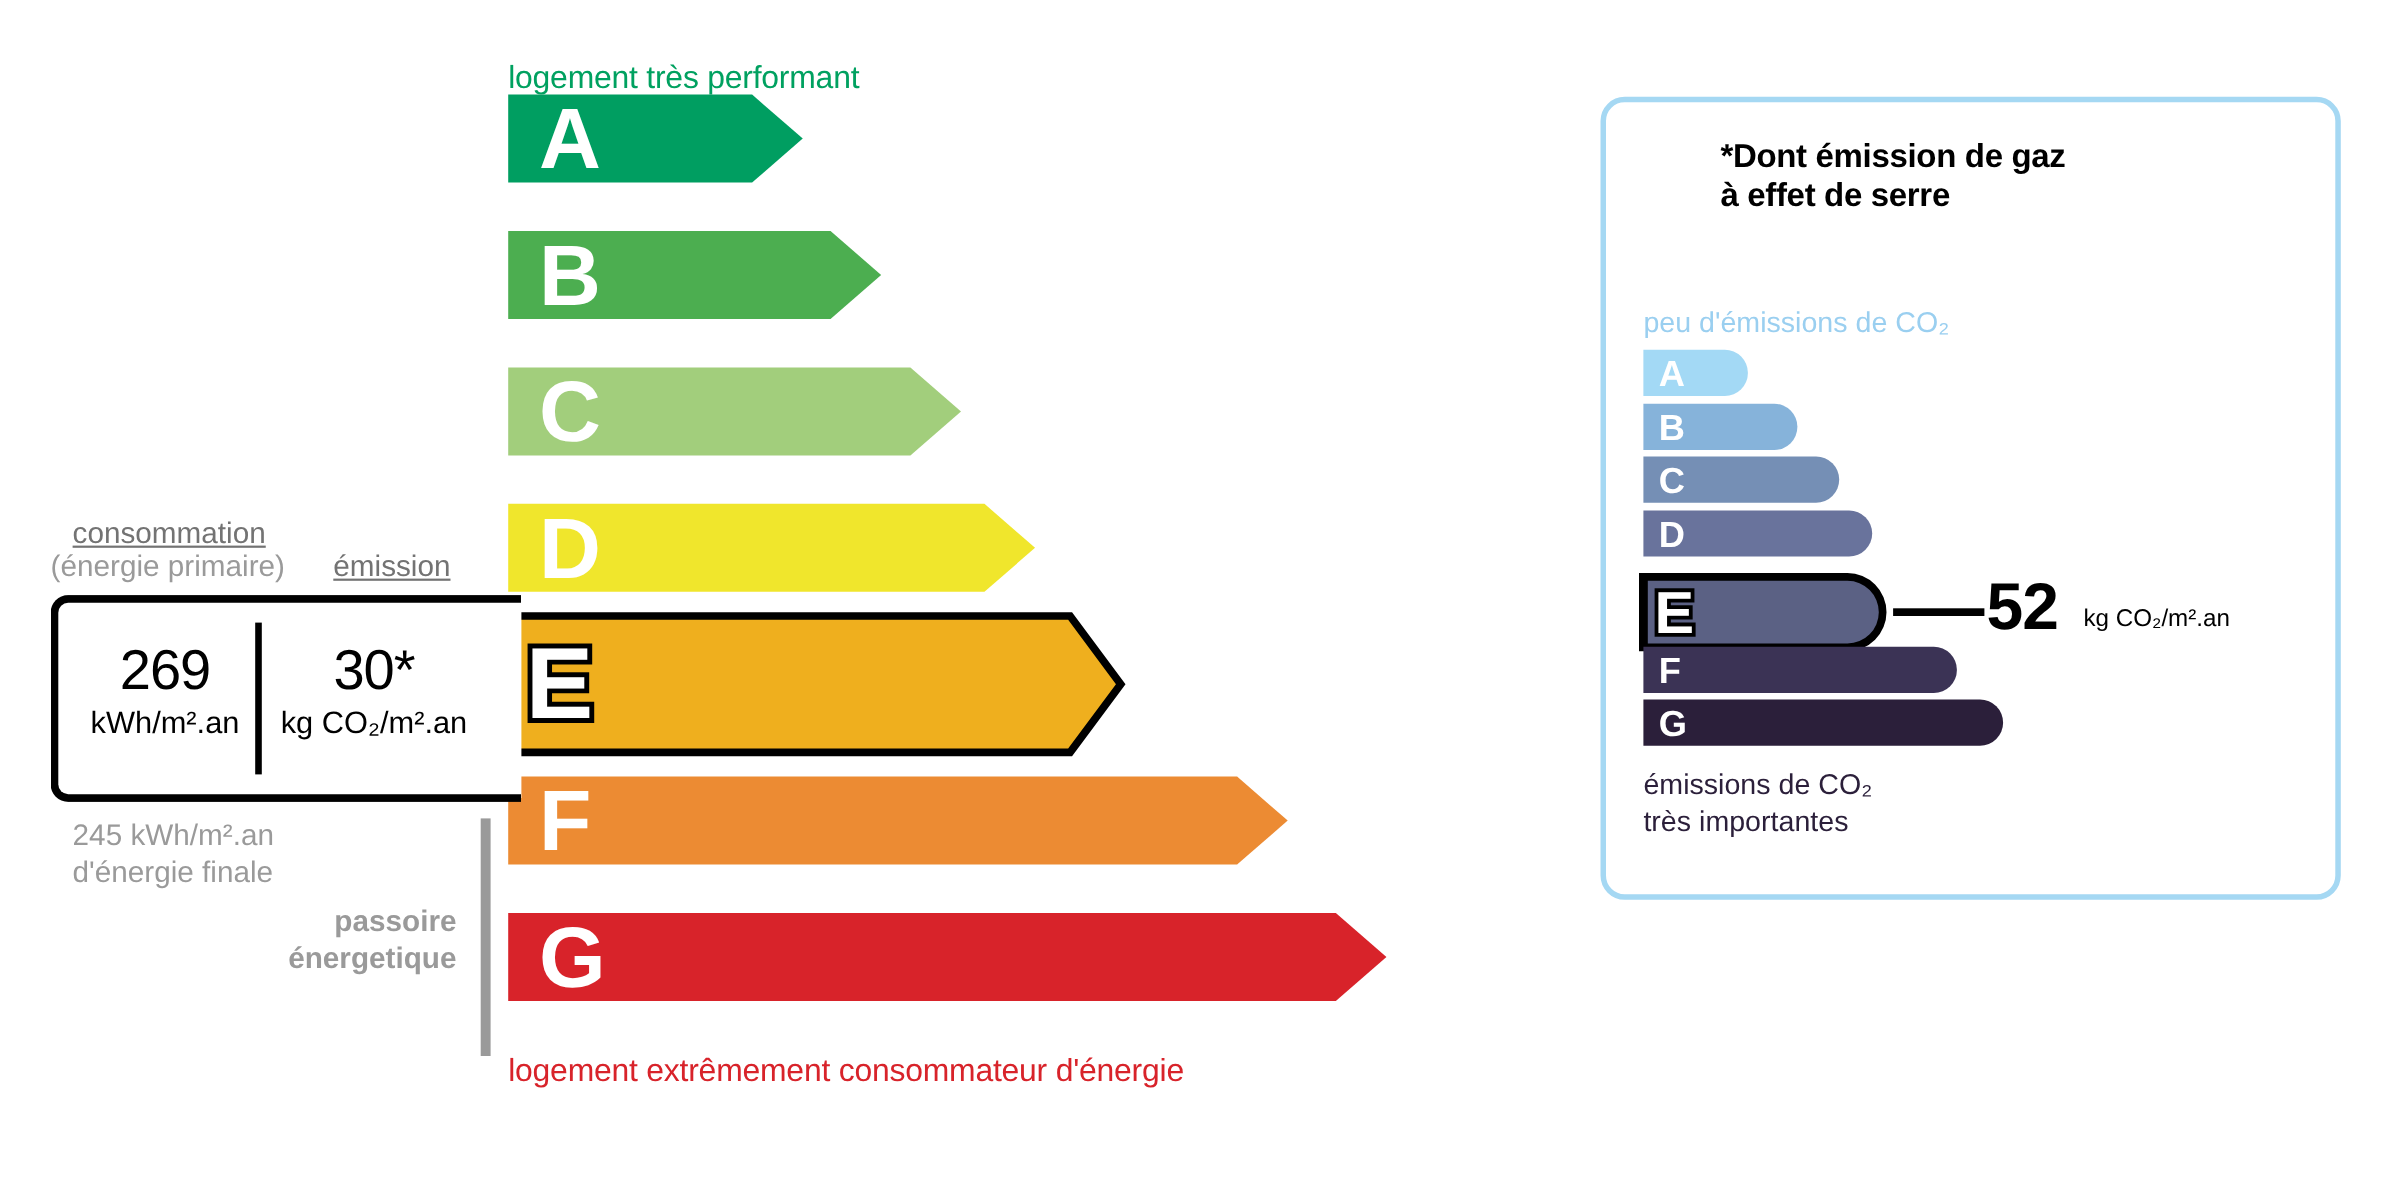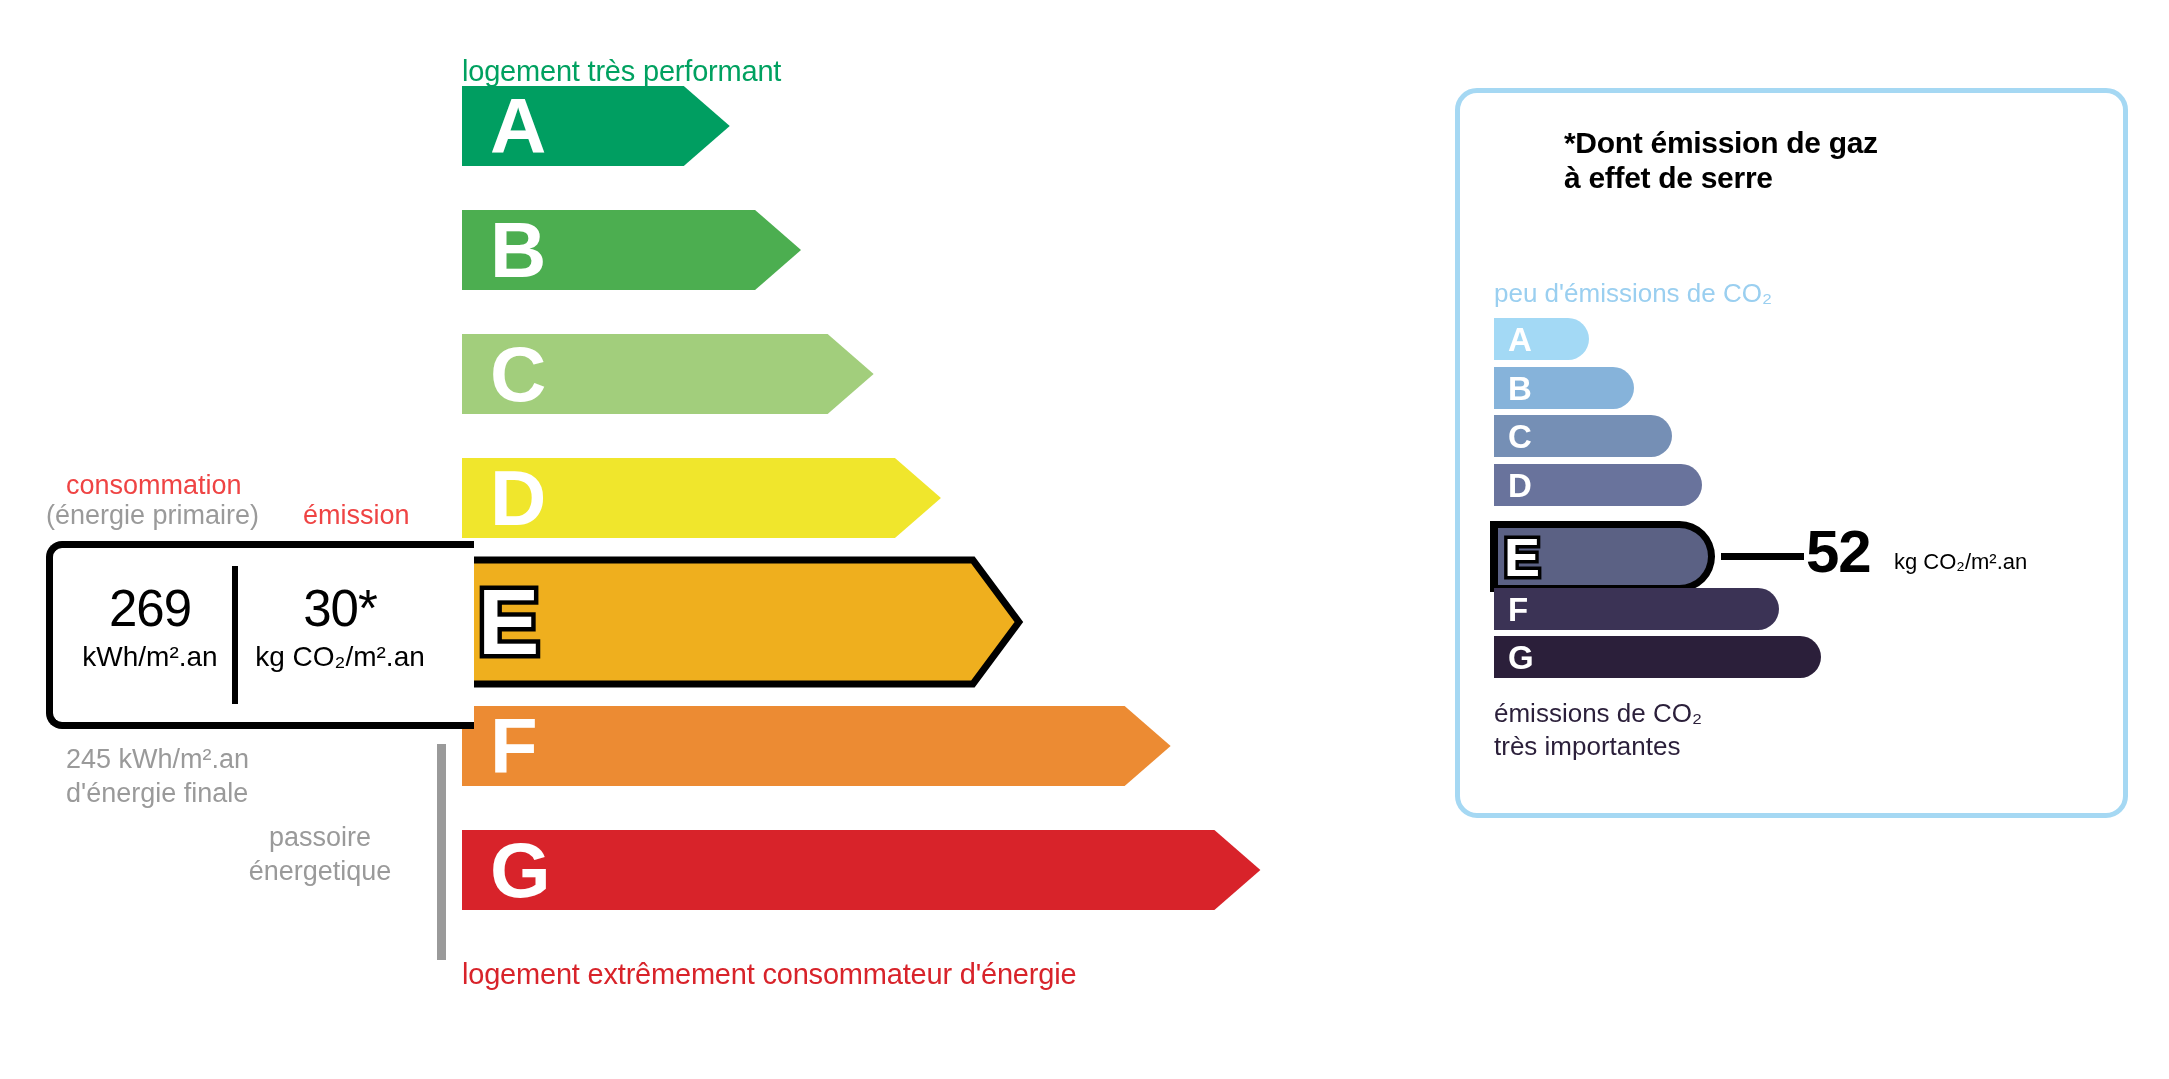--- a/index.html
+++ b/index.html
@@ -92,31 +92,31 @@
     margin-top: 9px;
     white-space: nowrap;
   }
 
   .hdr-label {
     position: absolute;
     font-size: 27px;
     line-height: 1.08;
     white-space: nowrap;
   }
-  .hdr-dark { color: #ef4444; }
+  .hdr-dark { color: #737373; text-decoration: underline; }
   .hdr-gray { color: #9a9a9a; }
 
   .note-gray {
     position: absolute;
     font-size: 27px;
     line-height: 1.26;
     color: #9a9a9a;
     white-space: pre;
   }
-  .note-gray.right { text-align: center; }
+  .note-gray.right { text-align: right; font-weight: bold; }
 
   #passoire-bar {
     position: absolute;
     left: 437px; top: 744px;
     width: 9px; height: 216px;
     background: #9a9a9a;
   }
 
   
   #ges-panel {

